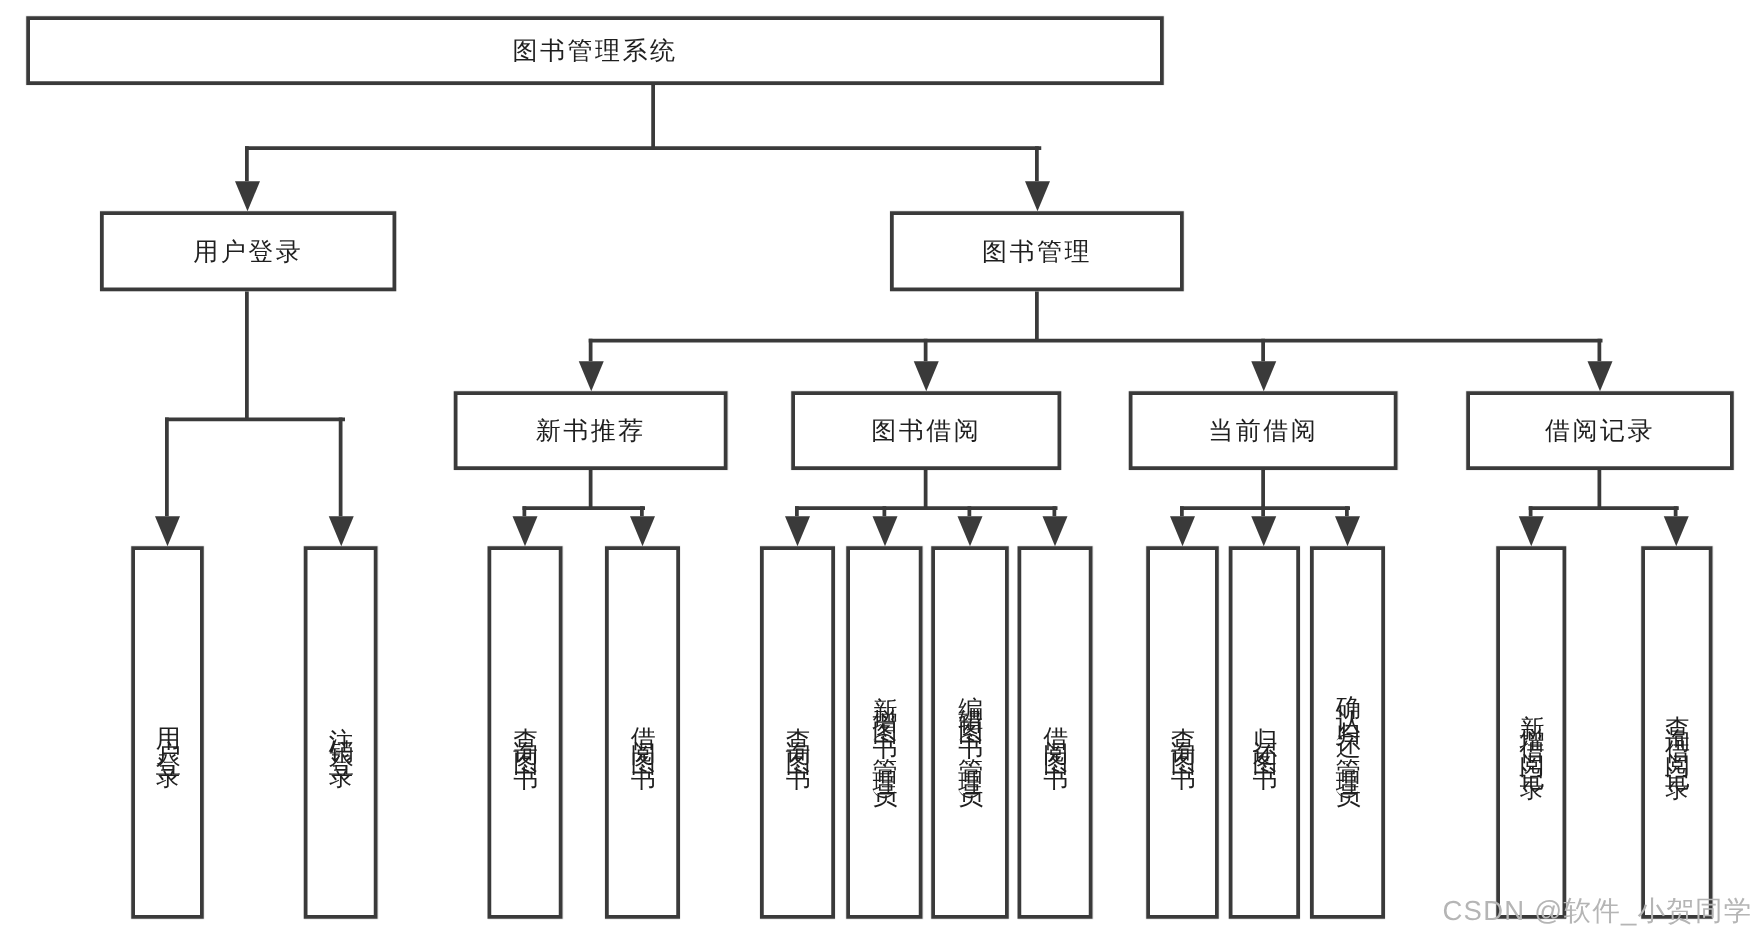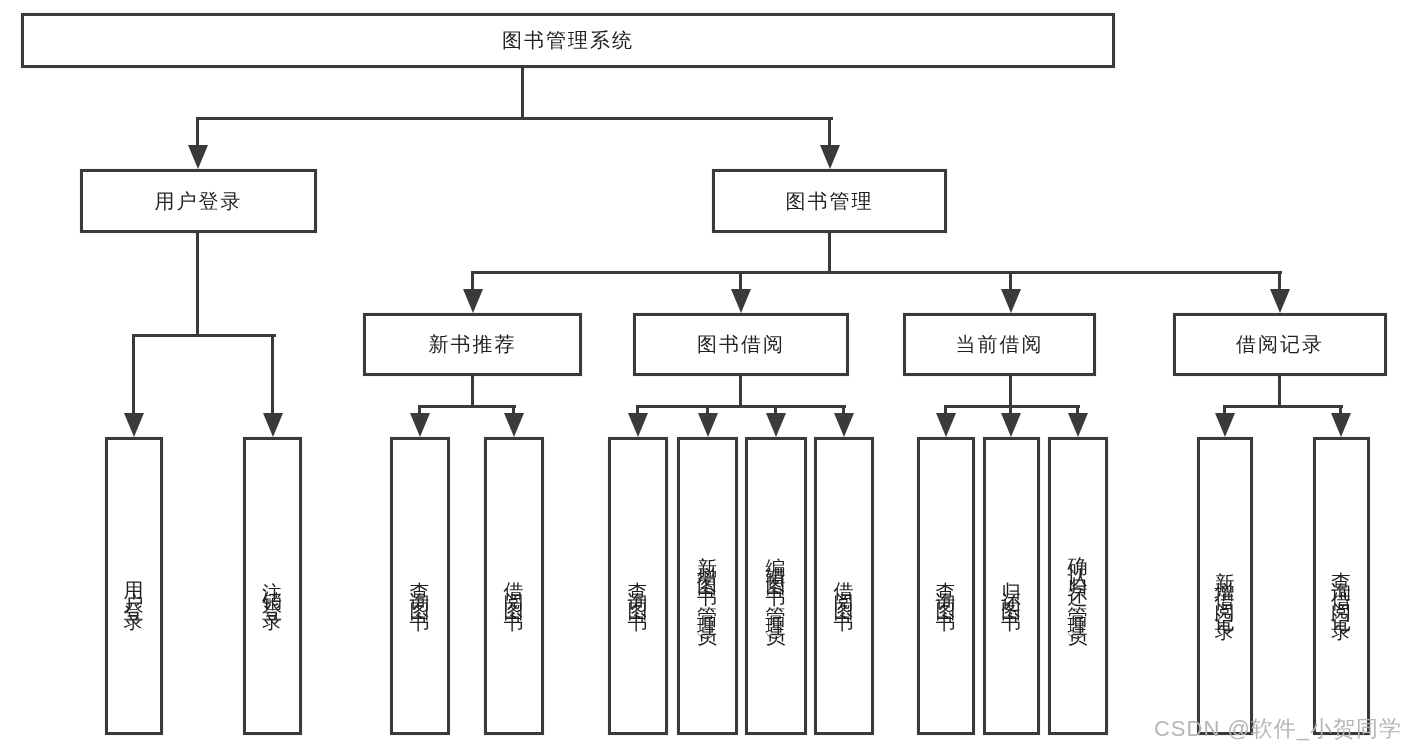--- a/index.html
+++ b/index.html
@@ -100,38 +100,38 @@
   <div class="line" style="left:944px; top:405px; width:136px; height:3px;"></div>
   <div class="arrow" style="left:944px; top:405px; height:8px;"></div>
   <div class="arrow" style="left:1009px; top:405px; height:8px;"></div>
   <div class="arrow" style="left:1076px; top:405px; height:8px;"></div>
 
   <div class="line" style="left:1278px; top:376px; width:3px; height:31px;"></div>
   <div class="line" style="left:1223px; top:405px; width:120px; height:3px;"></div>
   <div class="arrow" style="left:1223px; top:405px; height:8px;"></div>
   <div class="arrow" style="left:1339px; top:405px; height:8px;"></div>
 
-  <div class="box" style="left:21px; top:13px; width:1094px; height:55px;">
+  <div class="box" style="left:21px; top:13px; width:910px; height:55px;">
     <span>图书管理系统</span>
   </div>
 
   <div class="box" style="left:80px; top:169px; width:237px; height:64px;">
     <span>用户登录</span>
   </div>
   <div class="box" style="left:363px; top:313px; width:219px; height:63px;">
     <span>新书推荐</span>
   </div>
 
   <div class="box" style="left:712px; top:169px; width:235px; height:64px;">
     <span>图书管理</span>
   </div>
   <div class="box" style="left:633px; top:313px; width:216px; height:63px;text-align:center;">
     <span>图书借阅</span>
   </div>
-  <div class="box" style="left:903px; top:313px; width:193px; height:63px;">
+  <div class="box" style="left:903px; top:313px; width:215px; height:63px;">
     <span>当前借阅</span>
   </div>
   <div class="box" style="left:1173px; top:313px; width:214px; height:63px;text-align:center;">
     <span>借阅记录</span>
   </div>
 
   <div class="box leaf" style="left:105px; top:437px; width:58px; height:298px;">
     <span>用户登录</span>
   </div>
   <div class="box leaf" style="left:243px; top:437px; width:59px; height:298px;">

